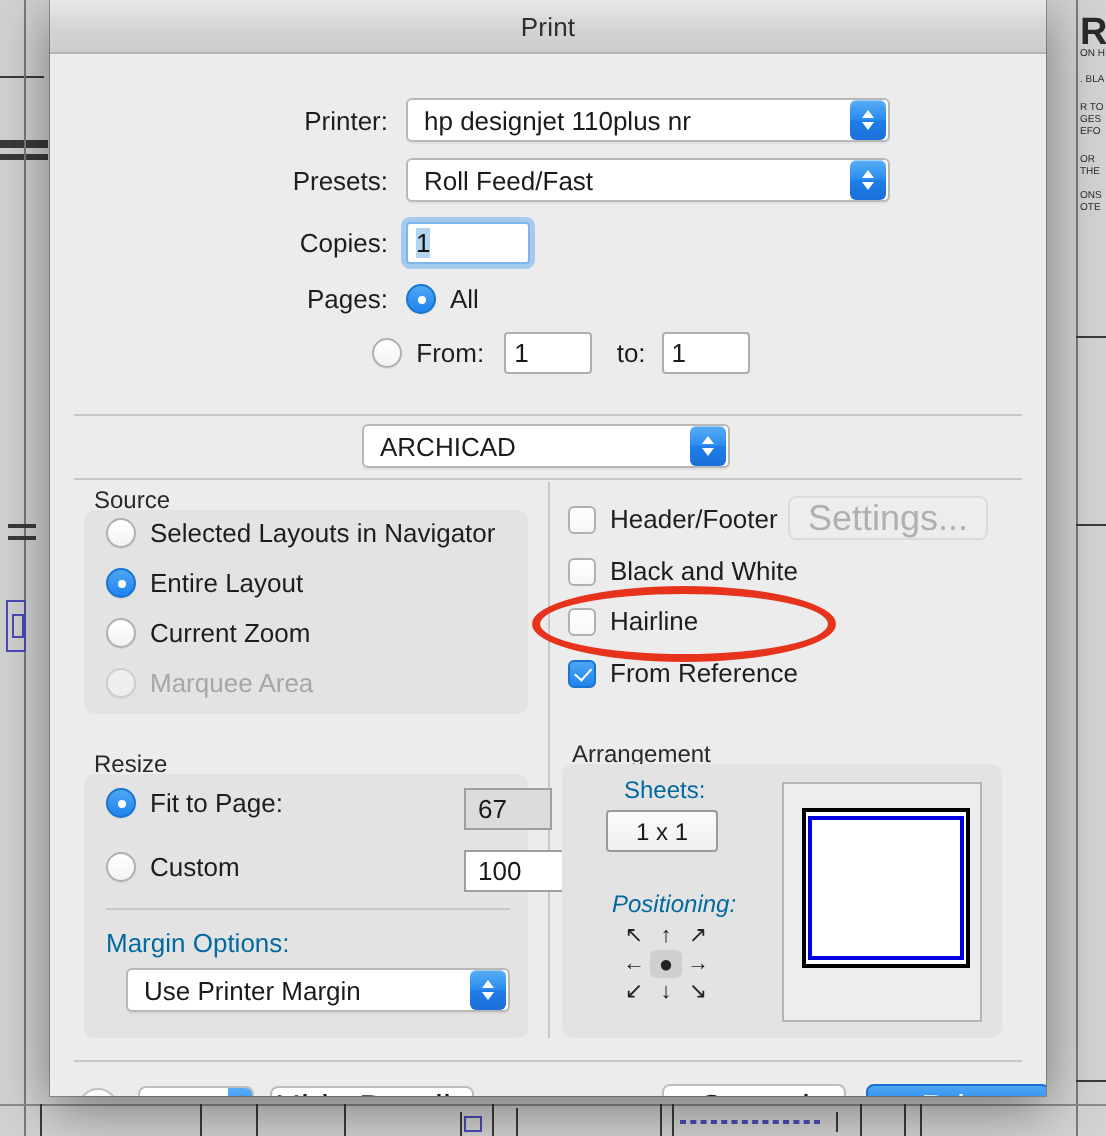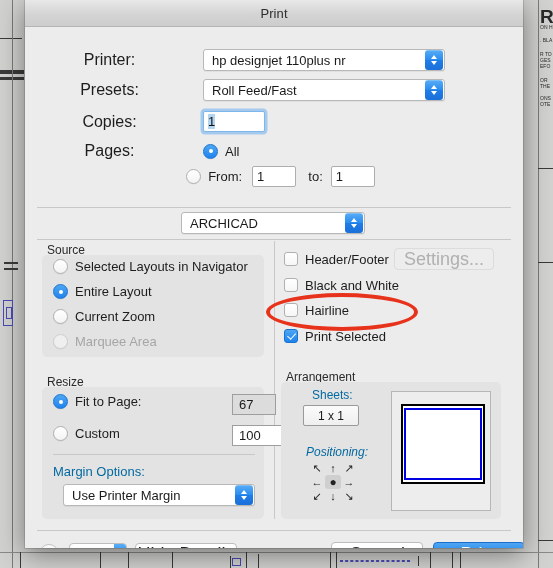--- a/index.html
+++ b/index.html
@@ -65,22 +65,22 @@
     color: #2e2e2e;
     font-weight: normal;
     letter-spacing: 0.1px;
   }
 
   #body { flex: 1 1 auto; position: relative; padding: 0; }
 
   
   .row { display: flex; align-items: center; position: absolute; }
   .field-label {
-    font-size: 16px; color: #1d1d1d;
-    text-align: center;
+    font-size: 13px; color: #1d1d1d;
+    text-align: right;
     padding-right: 9px;
   }
 
   
   .popup {
     position: relative;
     height: 22px;
     background: #ffffff;
     border: 1px solid #b8b8b8;
     border-radius: 3px;
@@ -152,21 +152,21 @@
     background: #fff;
   }
   .radio.dis { background: #efefef; border-color: #cfcfcf; }
   .radio-label {
     font-size: 13px; color: #1d1d1d;
     margin-left: 7px;
   }
   .radio-label.dis { color: #a6a6a6; }
 
   
-  .cb-row { display: flex; align-items: flex-start; }
+  .cb-row { display: flex; align-items: center; }
   .cbox {
     width: 14px; height: 14px;
     border-radius: 3px;
     background: linear-gradient(to bottom, #ffffff, #f6f6f6);
     border: 1px solid #b0b0b0;
     flex: 0 0 14px;
     position: relative;
   }
   .cbox.on {
     background: linear-gradient(to bottom, #4fa6f2 0%, #1f83ee 100%);
@@ -477,21 +477,21 @@
     <div class="cb-row" style="position:absolute;left:259px;top:251px;">
       <span class="cbox"></span>
       <span class="cb-label">Black and White</span>
     </div>
     <div class="cb-row" style="position:absolute;left:259px;top:276px;">
       <span class="cbox"></span>
       <span class="cb-label">Hairline</span>
     </div>
     <div class="cb-row" style="position:absolute;left:259px;top:302px;">
       <span class="cbox on"></span>
-      <span class="cb-label">Print Selected</span>
+      <span class="cb-label">From Reference</span>
     </div>
 
     <div class="btn disabled" style="left:369px;top:221px;width:100px;height:22px;">
       <span>Settings...</span>
     </div>
 
     <span class="group-title" style="left:22px;top:348px;">Resize</span>
     <div class="group-box" style="left:17px;top:360px;width:222px;height:132px;"></div>
 
     <div class="radio-row" style="position:absolute;left:28px;top:367px;">

